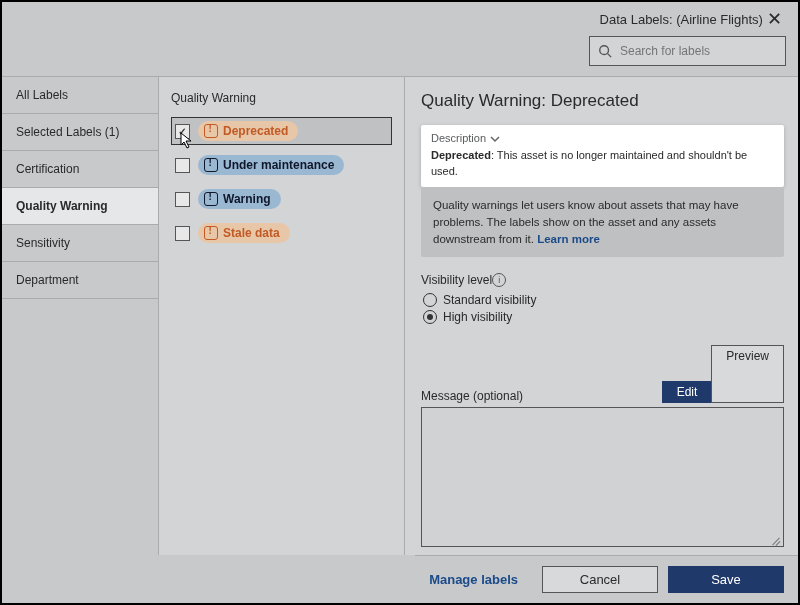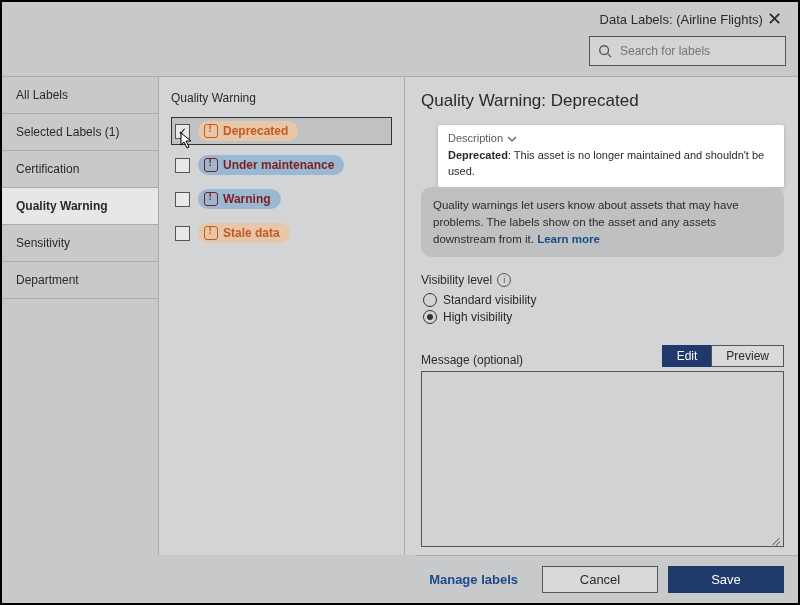--- a/index.html
+++ b/index.html
@@ -116,21 +116,21 @@
   .badge {
     display: inline-flex; align-items: center;
     gap: 5px;
     border-radius: 12px;
     padding: 3px 10px 3px 6px;
     font-size: 12px;
     font-weight: 600;
     cursor: pointer;
   }
   .badge.orange { background: var(--orange-badge); color: var(--orange); }
-  .badge.blue   { background: var(--blue-badge);   color: #7f1d1d; }
+  .badge.blue   { background: var(--blue-badge);   color: #0f172a; }
   .badge .bicon {
     width: 14px; height: 14px;
     display: inline-block;
     border: 1.5px solid currentColor;
     border-radius: 3px;
     position: relative;
     box-sizing: border-box;
   }
   .badge .bicon::after {
     content: "!"; position: absolute; left: 3.5px; top: -2px;
@@ -149,42 +149,41 @@
     margin-bottom: 14px;
   }
   .desc-card {
     background: var(--bg-white);
     border-radius: 2px;
     padding: 6px 10px 8px 10px;
     font-size: 11px;
     line-height: 1.4;
     box-shadow: 0 1px 4px rgba(0,0,0,0.2);
     margin-bottom: 0;
-    margin-left: 17px;
   }
   .desc-header {
     color: var(--text-muted);
     display: flex; align-items: center; gap: 4px;
     margin-bottom: 2px;
     cursor: pointer;
   }
   .desc-header svg { flex: 0 0 auto; }
   .desc-body .bold { font-weight: 600; }
   .info-box {
     background: #bfc0c2;
-    border-radius: 10px;
+    border-radius: 2px;
     padding: 10px 12px;
     font-size: 11.5px;
     line-height: 1.45;
     color: var(--text);
     margin-top: 0;
   }
   .info-box .lm { color: var(--link); font-weight: 600; cursor: pointer; }
   .vis-section { margin-top: 16px; font-size: 12px; }
-  .vis-header { display: flex; align-items: center; gap: 5px; margin-bottom: 6px; }
+  .vis-header { display: flex; align-items: center; margin-bottom: 6px; }
   .info-icon {
     width: 12px; height: 12px; border: 1px solid #555; border-radius: 50%;
     display: inline-flex; align-items: center; justify-content: center;
     font-size: 9px; color: #555;
   }
   .radio-row {
     display: flex; align-items: center; gap: 6px;
     margin: 3px 0 3px 2px;
     cursor: pointer;
   }
@@ -205,21 +204,21 @@
   .tabbtn {
     border: 1px solid #555;
     padding: 3px 14px;
     font-size: 12px;
     cursor: pointer;
     background: #d8d9db;
   }
   .tabbtn.active {
     background: var(--navy); color: #fff; border-color: var(--navy);
   }
-  .tabbtn:first-child { border-right: none; }
+  .tabbtn:first-child { border-right: none; margin-top: 36px; }
   .msg-text {
     flex: 1; min-height: 120px;
     border: 1.5px solid #555;
     background: #d1d2d4;
     resize: none;
     box-sizing: border-box;
     position: relative;
   }
   .resize-grip {
     position: absolute; right: 2px; bottom: 2px;

